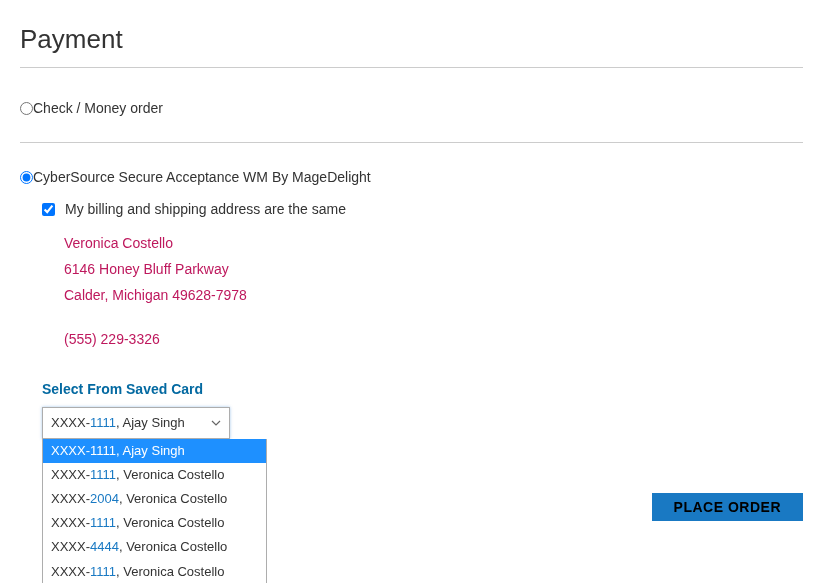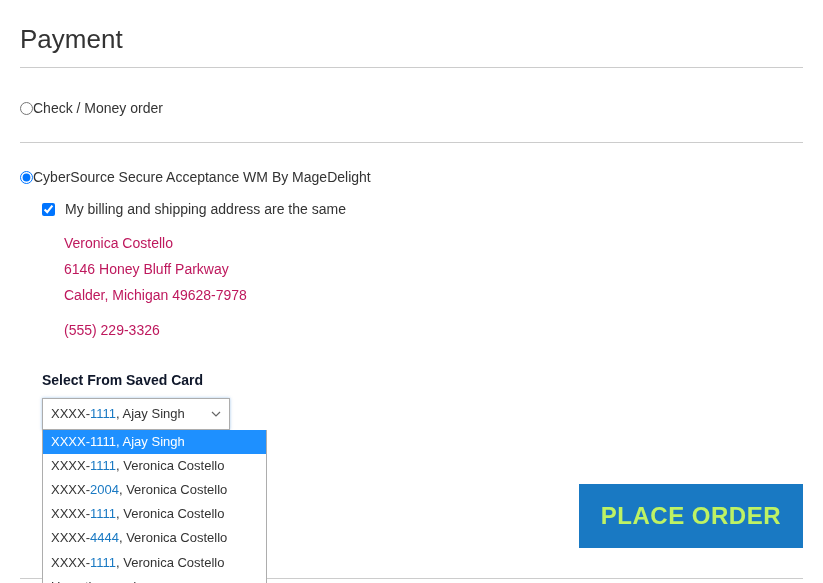--- a/index.html
+++ b/index.html
@@ -57,26 +57,26 @@
   .check-row input[type=checkbox] {
     margin: 0;
   }
   .address {
     padding-left: 22px;
     font-size: 14px;
     color: #be185d;
     line-height: 1.85;
   }
   .address .phone {
-    margin-top: 9px;
+    margin-top: 18px;
   }
   .field-label {
     font-size: 14px;
     font-weight: 600;
-    color: #0f172a;
+    color: #0369a1;
     margin: 28px 0 10px 0;
   }
   .select-wrap {
     position: relative;
     width: 188px;
   }
   .select-box {
     width: 100%;
     height: 32px;
     border: 1px solid #adadad;
@@ -121,24 +121,24 @@
   .dropdown .opt .masked {}
   .dropdown .opt .digits { color: #1979c3; }
   .dropdown .opt.selected .digits { color: #fff; }
   .actions {
     position: absolute;
     right: 20px;
     margin-top: 46px;
   }
   .place-order {
     background: #1979c3;
-    color: #bef264;
-    border: none;
-    padding: 18px 22px;
-    font-size: 24px;
+    color: #000000;
+    border: none;
+    padding: 6px 22px;
+    font-size: 14px;
     font-weight: 600;
     letter-spacing: 0.5px;
     cursor: pointer;
   }
   .bottom-sep {
     border: none;
     border-top: 1px solid #ccc;
     margin: 140px 0 6px 0;
   }
   .discount {

